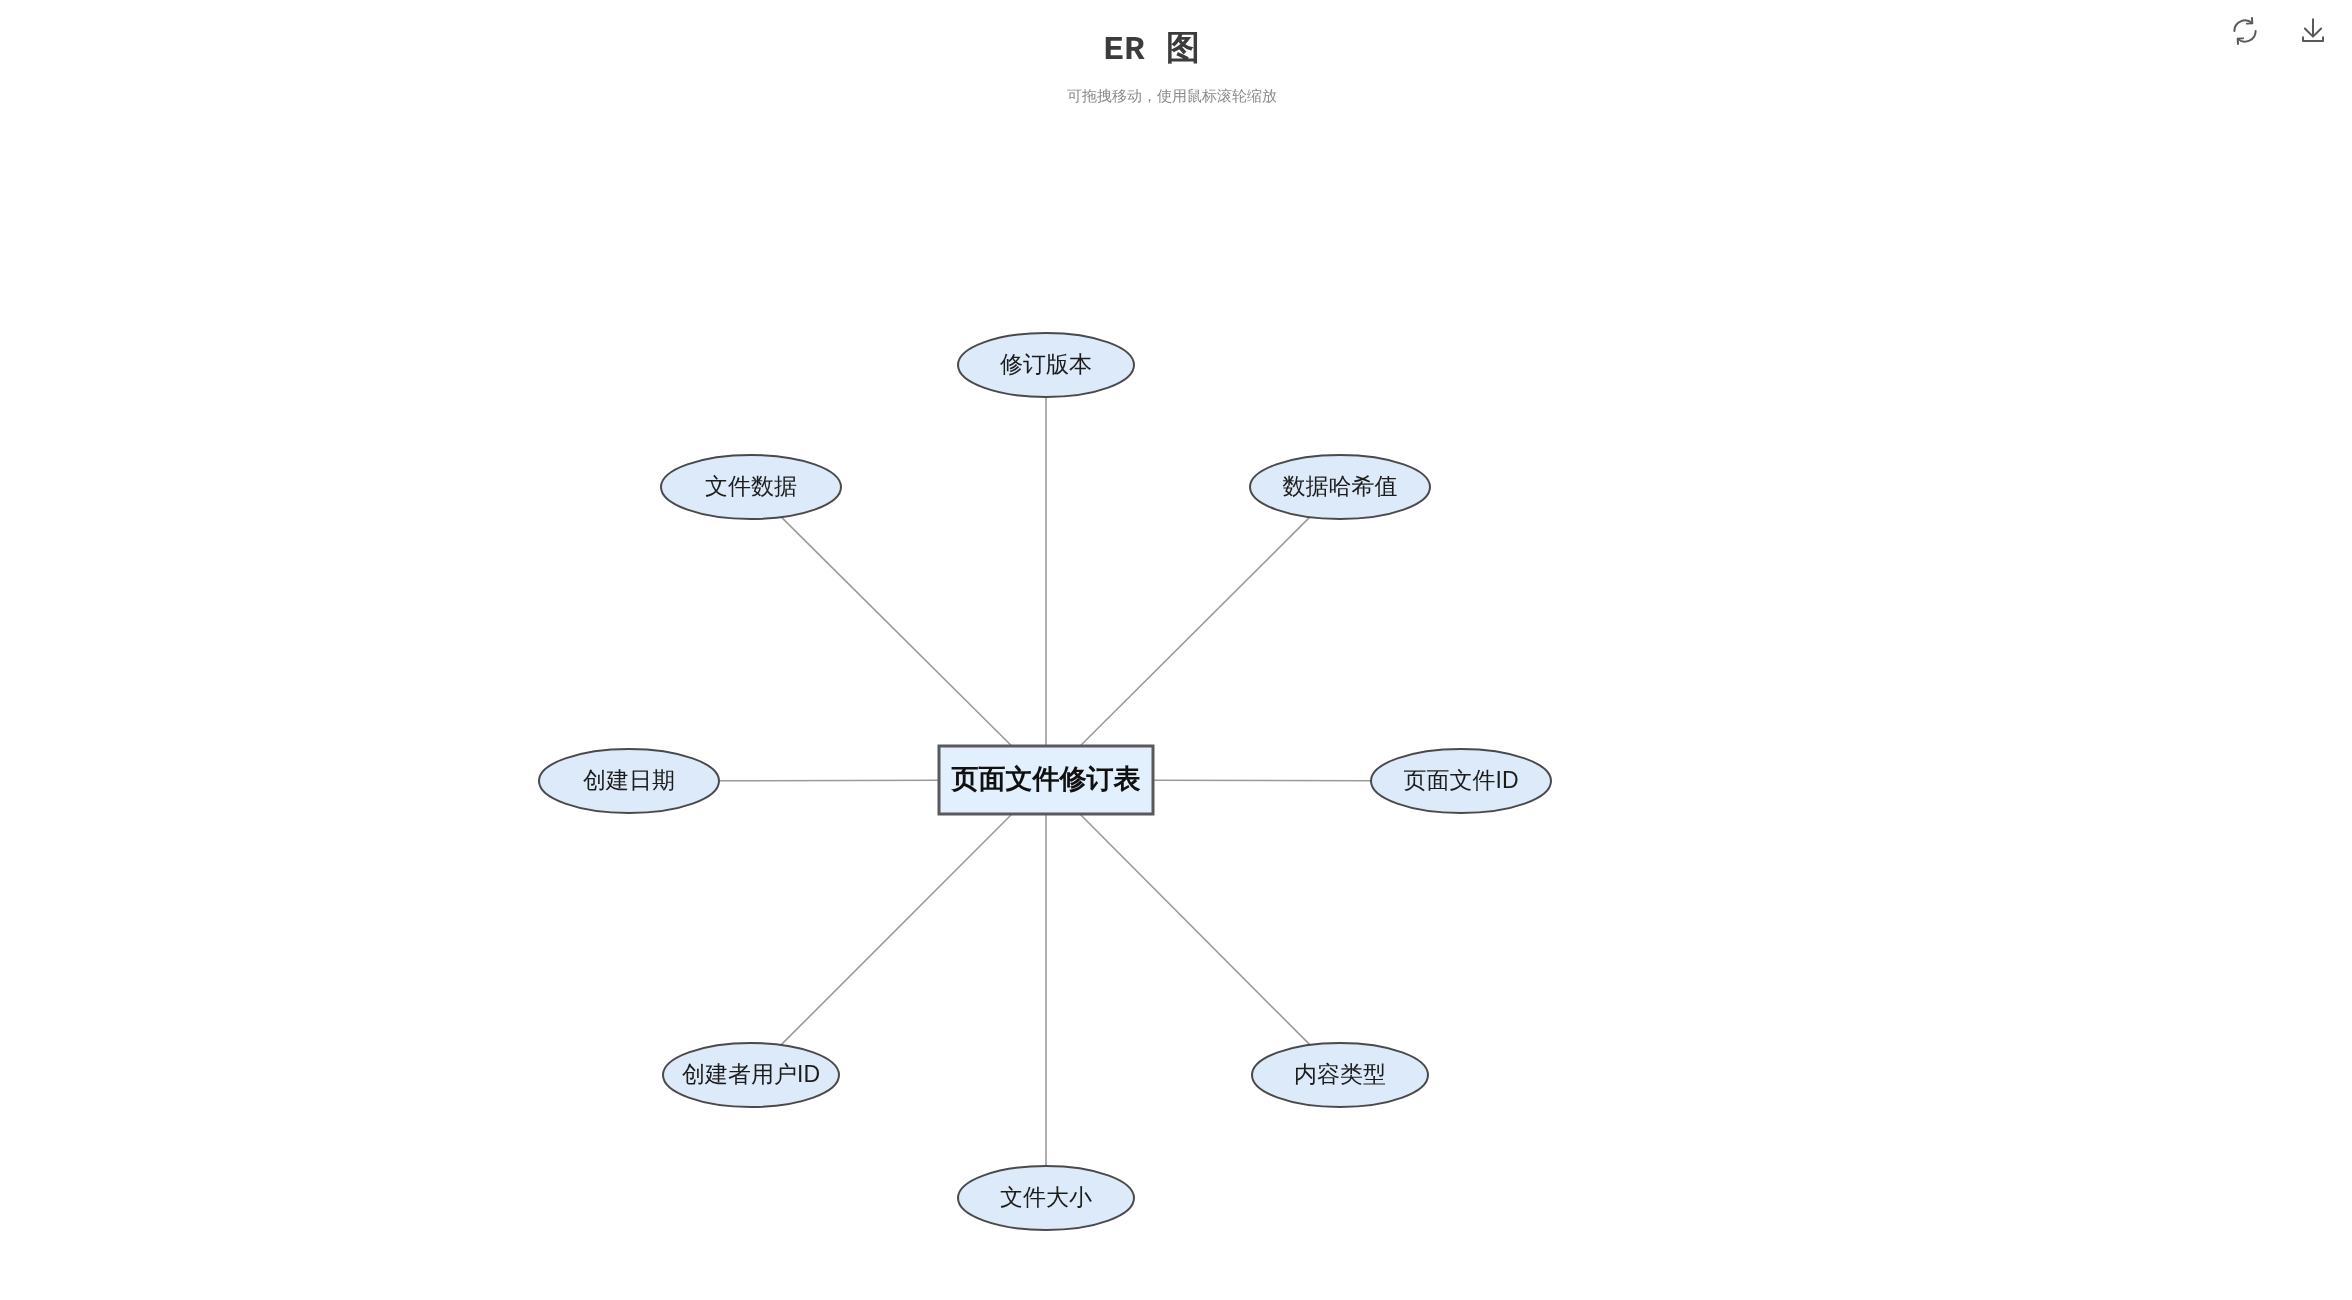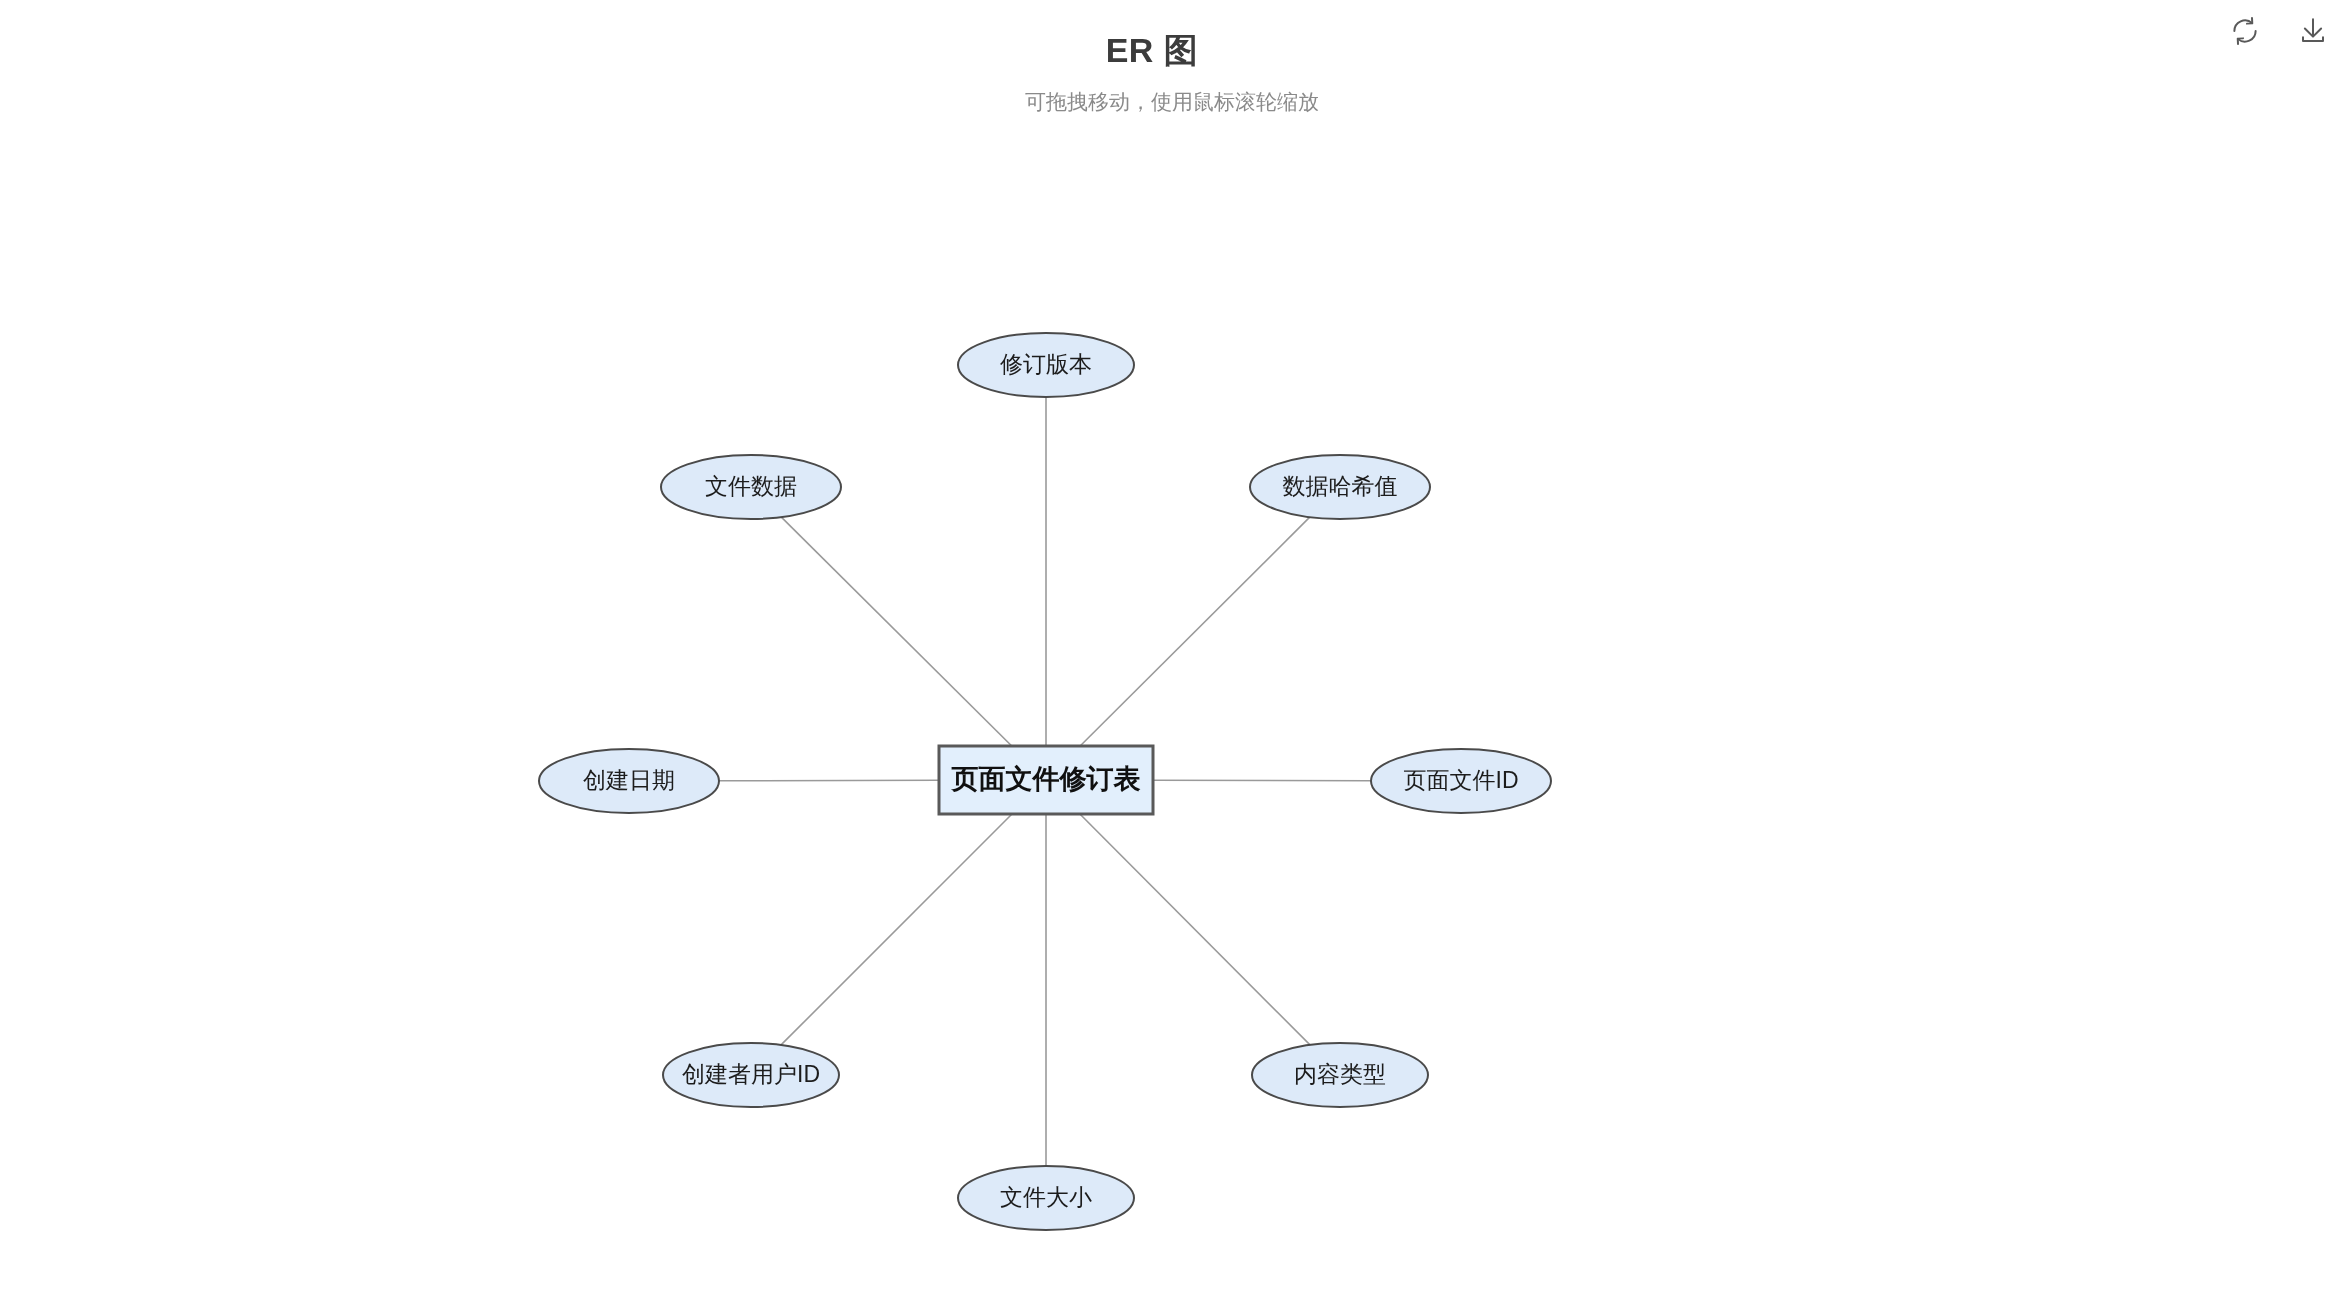--- a/index.html
+++ b/index.html
@@ -21,35 +21,36 @@
 
   
   .header {
     position: absolute;
     top: 0;
     left: 0;
     width: 2304px;
     padding-top: 30px;
     text-align: center;
     box-sizing: border-box;
+    font-family: Liberation Mono, monospace;
   }
 
   .page-title {
     margin: 0;
     font-size: 34px;
     font-weight: bold;
     color: #3c3c3c;
     letter-spacing: 0.5px;
     line-height: 1.2;
   }
 
   .page-subtitle {
     margin: 0;
     padding-top: 18px;
-    font-size: 21px;
+    font-size: 15px;
     font-weight: normal;
     color: #8a8a8a;
     line-height: 1.2;
     padding-left: 40px;
   }
 
   
   .toolbar {
     position: absolute;
     top: 14px;

